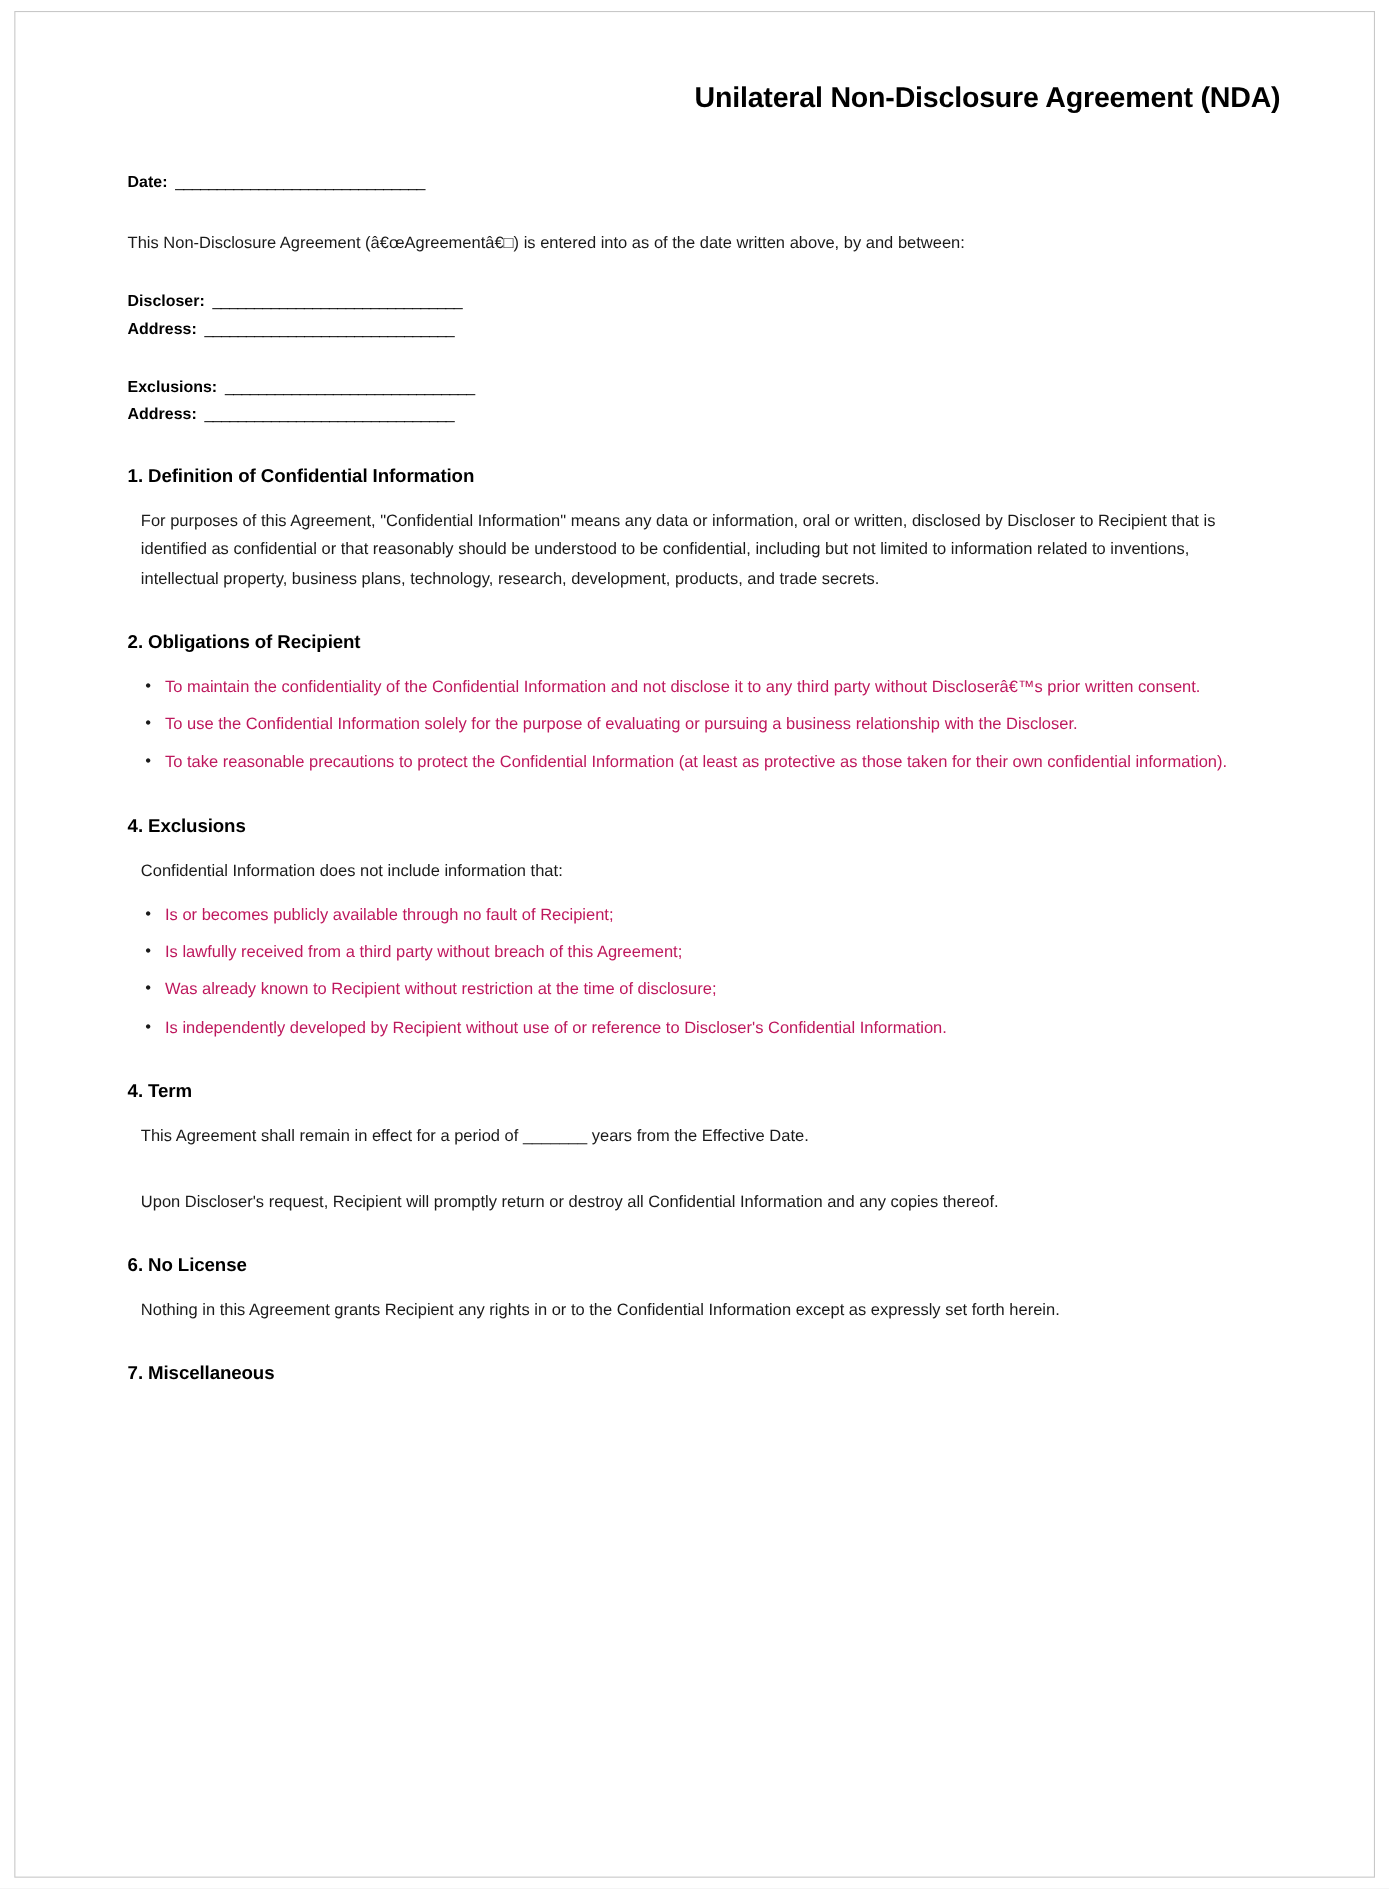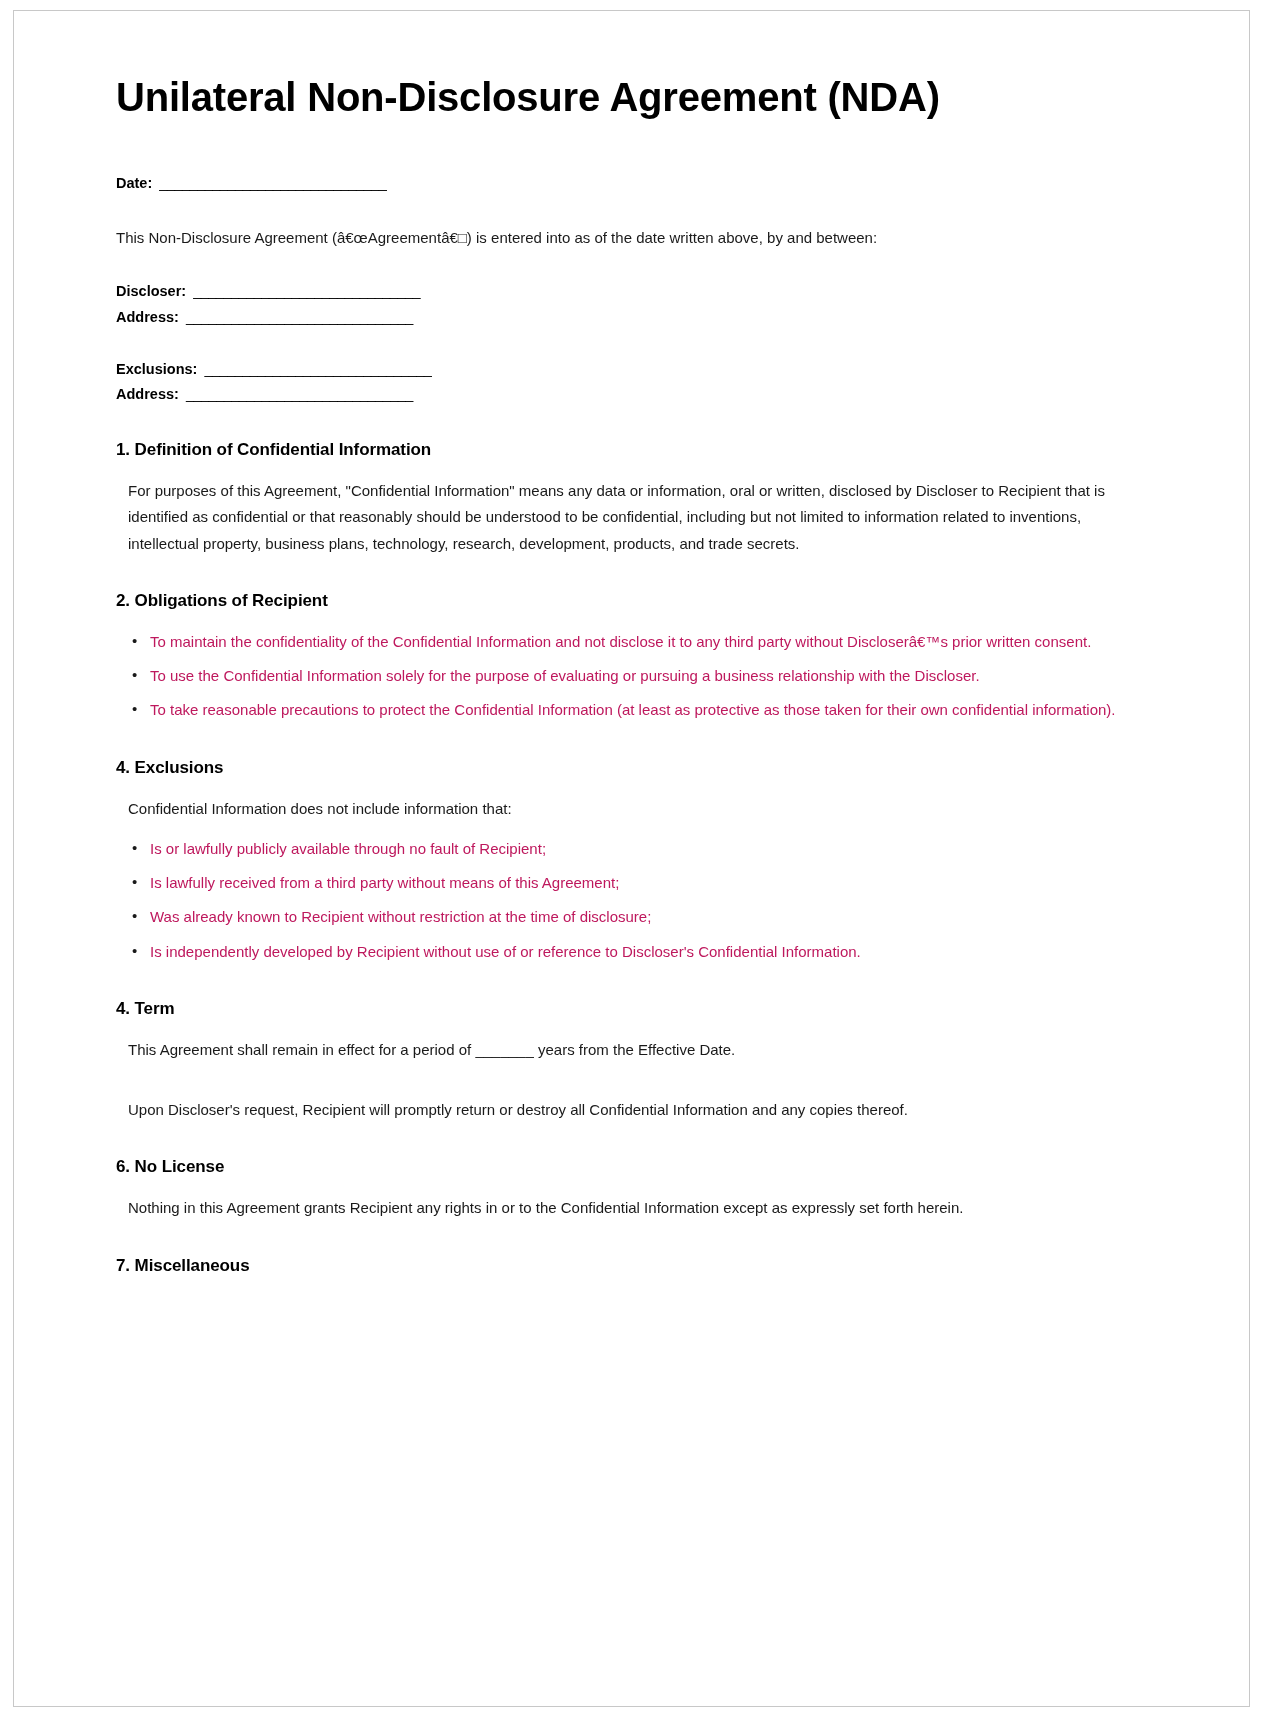--- a/index.html
+++ b/index.html
@@ -30,23 +30,23 @@
     border: 1px solid #c8c8c8;
     box-sizing: border-box;
   }
   .content {
     position: absolute;
     left: 102px;
     top: 62px;
     width: 1048px;
   }
   .doc-title {
-    font-size: 40px;
+    font-size: 26px;
     font-weight: bold;
-    text-align: left;
+    text-align: right;
     color: #000000;
     letter-spacing: -0.2px;
     margin: 0 0 52px 0;
     line-height: 1.2;
   }
   .field-line {
     font-size: 14.5px;
     font-weight: bold;
     color: #000000;
     margin: 0 0 4px 0;
@@ -139,22 +139,22 @@
           <li>To maintain the confidentiality of the Confidential Information and not disclose it to any third party without Discloserâ€™s prior written consent.</li>
           <li>To use the Confidential Information solely for the purpose of evaluating or pursuing a business relationship with the Discloser.</li>
           <li>To take reasonable precautions to protect the Confidential Information (at least as protective as those taken for their own confidential information).</li>
         </ul>
       </div>
 
       <div class="section">
         <h2 class="section-heading">4. Exclusions</h2>
         <p class="section-body">Confidential Information does not include information that:</p>
         <ul class="bullets after-lead">
-          <li>Is or lawfully publicly available through no fault of Recipient;</li>
-          <li>Is lawfully received from a third party without means of this Agreement;</li>
+          <li>Is or becomes publicly available through no fault of Recipient;</li>
+          <li>Is lawfully received from a third party without breach of this Agreement;</li>
           <li>Was already known to Recipient without restriction at the time of disclosure;</li>
           <li>Is independently developed by Recipient without use of or reference to Discloser's Confidential Information.</li>
         </ul>
       </div>
 
       <div class="section">
         <h2 class="section-heading">4. Term</h2>
         <p class="section-body">This Agreement shall remain in effect for a period of _______ years from the Effective Date.</p>
       </div>
 

